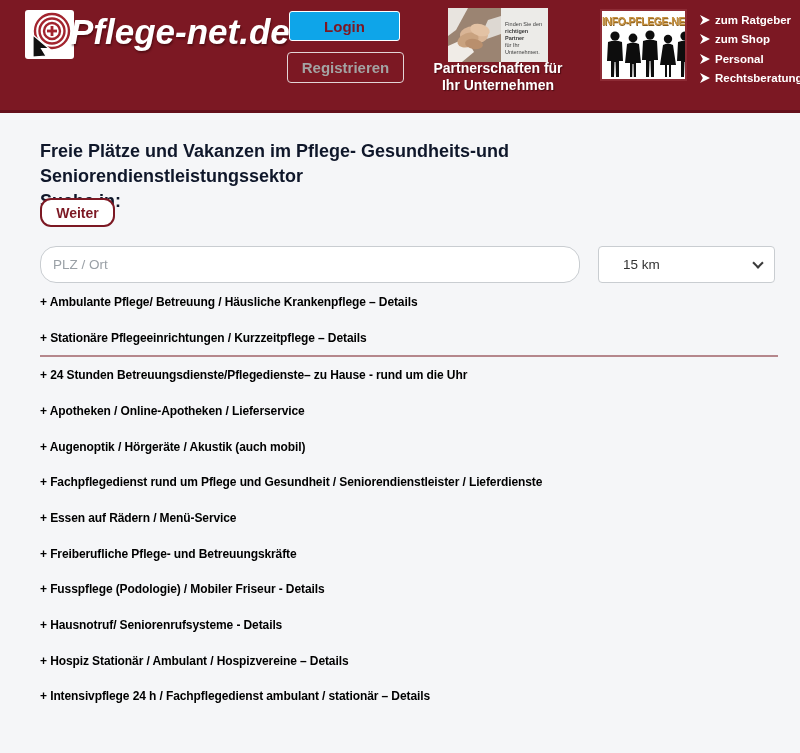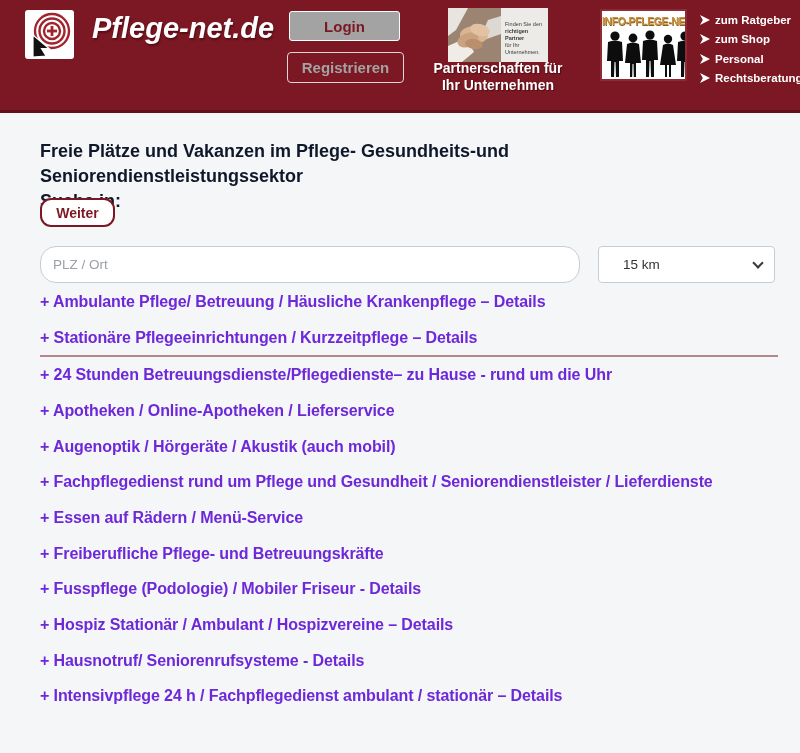--- a/index.html
+++ b/index.html
@@ -12,28 +12,28 @@
   
   .header {
     position:absolute; left:0; top:0; width:800px; height:113px;
     background:#7c1823; border-bottom:3px solid #64101b;
   }
   .logo-box {
     position:absolute; left:25px; top:10px; width:49px; height:49px;
     background:#fff; border-radius:3px; cursor:pointer;
   }
   .site-title {
-    position:absolute; left:92px; top:12px;
-    font-size:29px; font-weight:bold; font-style:italic; color:#fff;
+    position:absolute; left:70px; top:12px;
+    font-size:35px; font-weight:bold; font-style:italic; color:#fff;
     text-shadow:1px 2px 2px rgba(40,0,5,0.45);
     cursor:pointer; white-space:nowrap;
   }
   .btn-login {
     position:absolute; left:289px; top:11px; width:111px; height:30px;
-    background:#a3a3a3; color:#7c1823; font-weight:bold; font-size:15px;
+    background:#0ea5e9; color:#7c1823; font-weight:bold; font-size:15px;
     border:1px solid #fff; border-radius:3px; cursor:pointer;
     font-family:inherit;
   }
   .btn-register {
     position:absolute; left:287px; top:52px; width:117px; height:31px;
     background:transparent; color:#a3a3a3; font-weight:bold; font-size:15px;
     border:1px solid #e3d4d6; border-radius:4px; cursor:pointer;
     font-family:inherit;
   }
 
@@ -99,21 +99,21 @@
   }
   .chevron-down {
     position:absolute; right:13px; top:13px; width:8px; height:8px;
     border-right:2px solid #3a3a3a; border-bottom:2px solid #3a3a3a;
     transform:rotate(45deg); pointer-events:none;
   }
 
   .category-list { position:absolute; left:40px; top:284px; width:738px; }
   .category-item {
     height:35.7px; display:flex; align-items:center;
-    font-size:16px; font-weight:bold; color:#6d28d9;
+    font-size:12px; font-weight:bold; color:#000000;
     letter-spacing:-0.1px; cursor:pointer; white-space:nowrap;
   }
   .list-divider { height:2px; background:#b5878c; border:none; }
 </style>
 </head>
 <body>
 
 <div class="header">
 
   <div class="logo-box">
@@ -234,16 +234,16 @@
   <div class="category-item">+ Ambulante Pflege/ Betreuung / Häusliche Krankenpflege – Details</div>
   <div class="category-item">+ Stationäre Pflegeeinrichtungen / Kurzzeitpflege – Details</div>
   <hr class="list-divider">
   <div class="category-item">+ 24 Stunden Betreuungsdienste/Pflegedienste– zu Hause - rund um die Uhr</div>
   <div class="category-item">+ Apotheken / Online-Apotheken / Lieferservice</div>
   <div class="category-item">+ Augenoptik / Hörgeräte / Akustik (auch mobil)</div>
   <div class="category-item">+ Fachpflegedienst rund um Pflege und Gesundheit / Seniorendienstleister / Lieferdienste</div>
   <div class="category-item">+ Essen auf Rädern / Menü-Service</div>
   <div class="category-item">+ Freiberufliche Pflege- und Betreuungskräfte</div>
   <div class="category-item">+ Fusspflege (Podologie) / Mobiler Friseur - Details</div>
+  <div class="category-item">+ Hausnotruf/ Seniorenrufsysteme - Details</div>
   <div class="category-item">+ Hospiz Stationär / Ambulant / Hospizvereine – Details</div>
-  <div class="category-item">+ Hausnotruf/ Seniorenrufsysteme - Details</div>
   <div class="category-item">+ Intensivpflege 24 h / Fachpflegedienst ambulant / stationär – Details</div>
 </div>
 
 </body></html>

